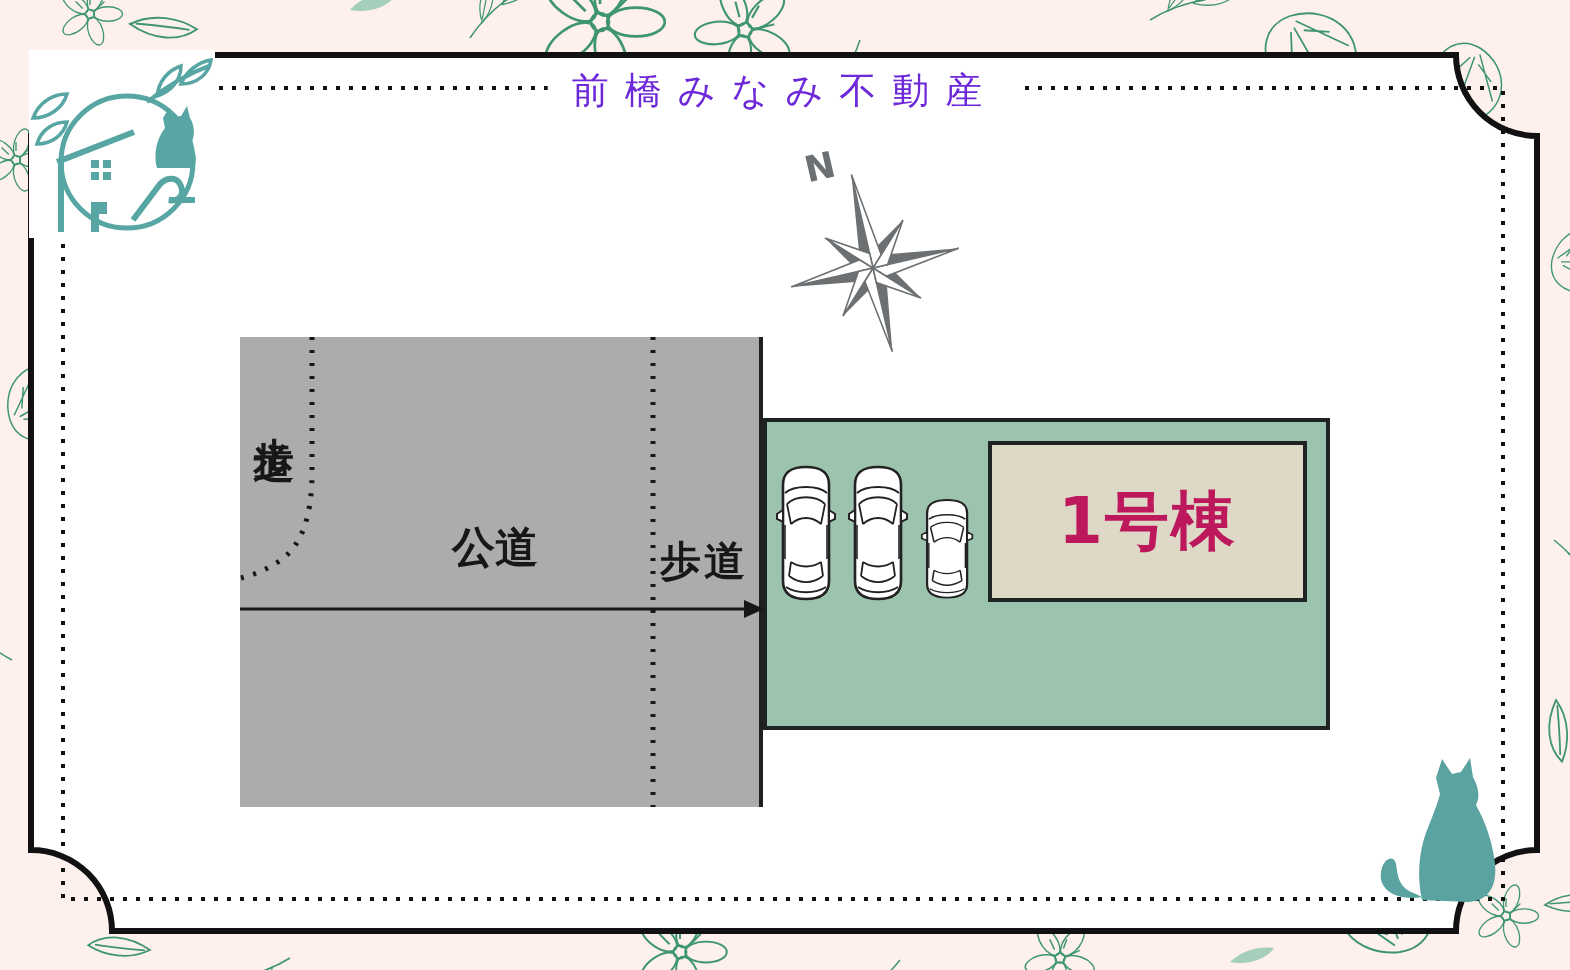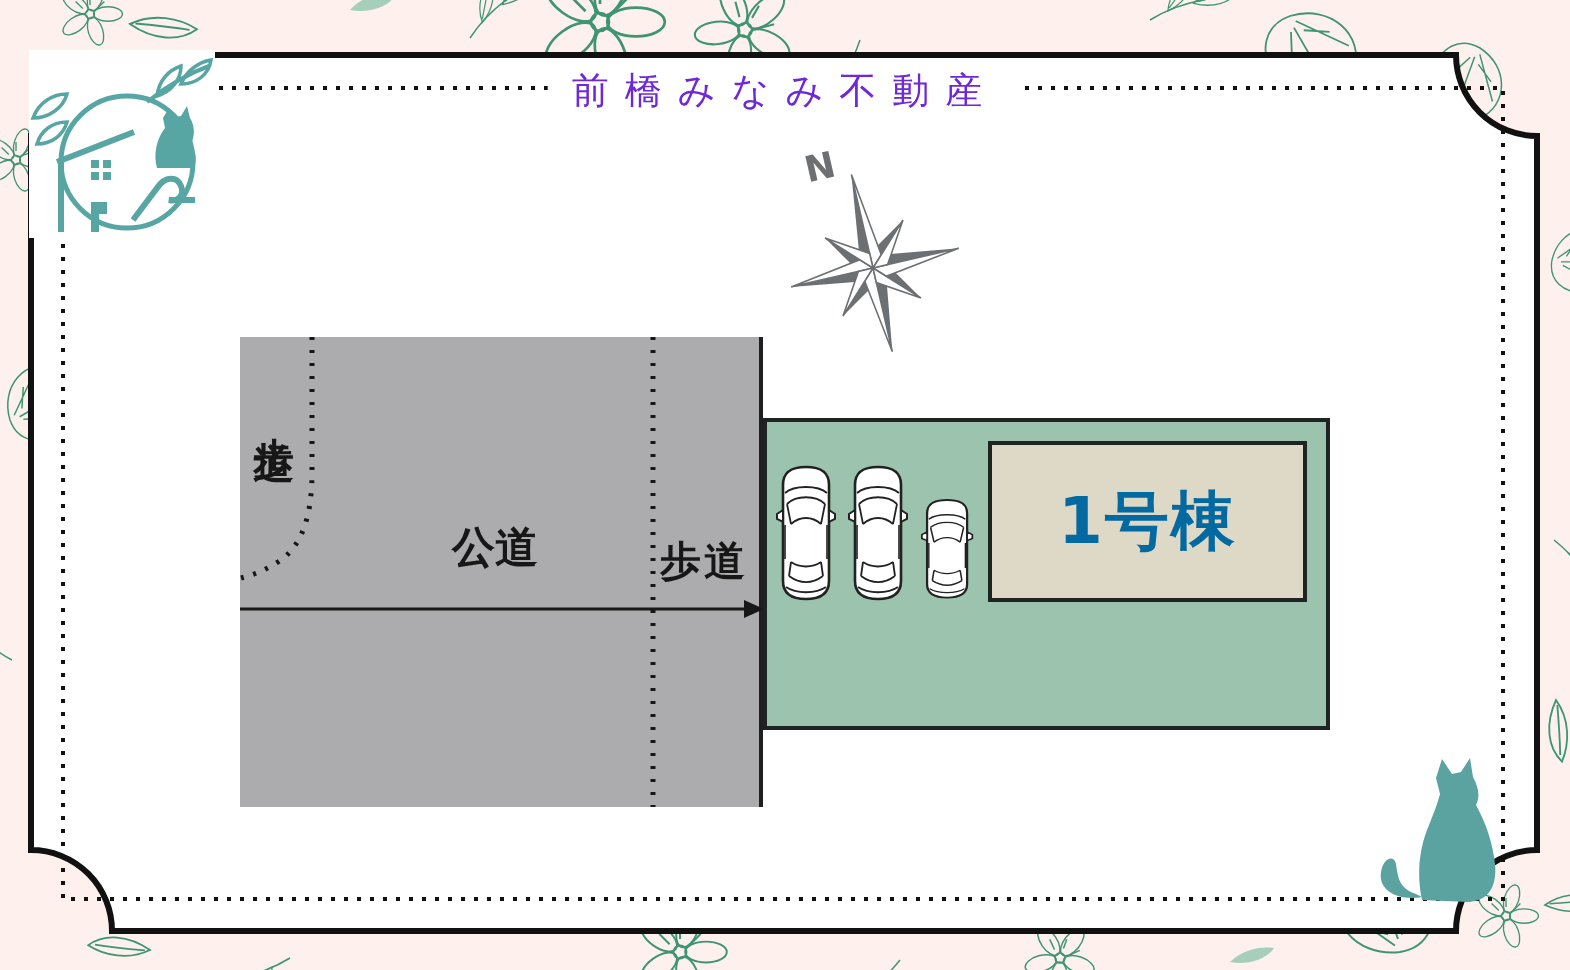--- a/index.html
+++ b/index.html
@@ -30,21 +30,21 @@
   
   .plot{
     position:absolute;left:763px;top:418px;width:559px;height:304px;
     background:#9cc3ad;border:4px solid #1f2321;
   }
   .building{
     position:absolute;left:988px;top:441px;width:311px;height:153px;
     background:#ded8c6;border:4px solid #1f2321;
     display:flex;align-items:center;justify-content:center;
   }
-  .building-label{font-size:64px;font-weight:700;color:#0369a1;letter-spacing:2px;}
+  .building-label{font-size:64px;font-weight:700;color:#be185d;letter-spacing:2px;}
   .overlay{position:absolute;left:0;top:0;pointer-events:none;}
   
   .site-title{
     position:absolute;top:66px;left:50%;transform:translateX(-50%);
     z-index:3;background:#ffffff;padding:0 24px;
     color:#6d28d9;font-size:37px;font-weight:500;letter-spacing:16px;white-space:nowrap;
   }
   
   .logo-box{
     position:absolute;left:29px;top:50px;width:186px;height:188px;

